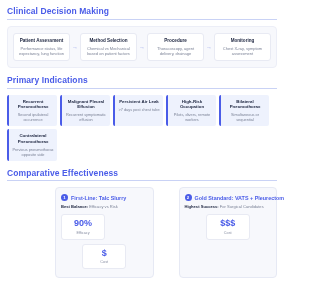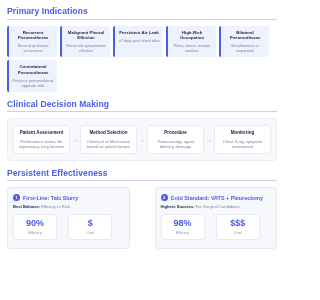--- a/index.html
+++ b/index.html
@@ -87,21 +87,21 @@
     color: #222a44;
     line-height: 1.25;
     margin-bottom: 2.5px;
   }
   .ind-desc {
     font-size: 3.9px;
     color: #7b8296;
     line-height: 1.3;
   }
   
-  .comp-wrap { display: flex; gap: 25px; }
+  .comp-wrap { display: flex; gap: 25px; margin-left: 48px; }
   .comp-card {
     flex: 1 1 0;
     background: #f7f8fc;
     border: 1px solid #e6e9f4;
     border-radius: 4px;
     padding: 6px 5px 8px 5px;
     min-width: 0;
   }
   .comp-head {
     display: flex;
@@ -162,20 +162,50 @@
     color: #8a90a4;
     margin-top: 1.5px;
   }
 </style>
 </head>
 <body>
 
 <div class="page">
 
   <div class="section">
+    <div class="section-title">Clinical Decision Making</div>
+    <div class="flow-wrap">
+
+      <div class="flow-card">
+        <div class="flow-title">Patient Assessment</div>
+        <div class="flow-desc">Performance status, life expectancy, lung function</div>
+      </div>
+      <div class="flow-arrow">→</div>
+
+      <div class="flow-card">
+        <div class="flow-title">Method Selection</div>
+        <div class="flow-desc">Chemical vs Mechanical based on patient factors</div>
+      </div>
+      <div class="flow-arrow">→</div>
+
+      <div class="flow-card">
+        <div class="flow-title">Procedure</div>
+        <div class="flow-desc">Thoracoscopy, agent delivery, drainage</div>
+      </div>
+      <div class="flow-arrow">→</div>
+
+      <div class="flow-card">
+        <div class="flow-title">Monitoring</div>
+        <div class="flow-desc">Chest X-ray, symptom assessment</div>
+      </div>
+
+    </div>
+  </div>
+
+  <div class="section">
     <div class="section-title">Primary Indications</div>
     <div class="ind-grid">
 
       <div class="ind-card">
         <div class="ind-title">Recurrent Pneumothorax</div>
         <div class="ind-desc">Second ipsilateral occurrence</div>
       </div>
 
       <div class="ind-card">
         <div class="ind-title">Malignant Pleural Effusion</div>
@@ -199,51 +229,21 @@
 
       <div class="ind-card">
         <div class="ind-title">Contralateral Pneumothorax</div>
         <div class="ind-desc">Previous pneumothorax opposite side</div>
       </div>
 
     </div>
   </div>
 
   <div class="section">
-    <div class="section-title">Clinical Decision Making</div>
-    <div class="flow-wrap">
-
-      <div class="flow-card">
-        <div class="flow-title">Patient Assessment</div>
-        <div class="flow-desc">Performance status, life expectancy, lung function</div>
-      </div>
-      <div class="flow-arrow">→</div>
-
-      <div class="flow-card">
-        <div class="flow-title">Method Selection</div>
-        <div class="flow-desc">Chemical vs Mechanical based on patient factors</div>
-      </div>
-      <div class="flow-arrow">→</div>
-
-      <div class="flow-card">
-        <div class="flow-title">Procedure</div>
-        <div class="flow-desc">Thoracoscopy, agent delivery, drainage</div>
-      </div>
-      <div class="flow-arrow">→</div>
-
-      <div class="flow-card">
-        <div class="flow-title">Monitoring</div>
-        <div class="flow-desc">Chest X-ray, symptom assessment</div>
-      </div>
-
-    </div>
-  </div>
-
-  <div class="section">
-    <div class="section-title">Persistent Effectiveness</div>
+    <div class="section-title">Comparative Effectiveness</div>
     <div class="comp-wrap">
 
       <div class="comp-card">
         <div class="comp-head">
           <div class="rank-badge">1</div>
           <div class="comp-title">First-Line: Talc Slurry</div>
         </div>
         <div class="comp-sub"><b>Best Balance:</b><span> Efficacy vs Risk</span></div>
         <div class="metrics">
           <div class="metric">
@@ -257,24 +257,20 @@
         </div>
       </div>
 
       <div class="comp-card">
         <div class="comp-head">
           <div class="rank-badge">2</div>
           <div class="comp-title">Gold Standard: VATS + Pleurectomy</div>
         </div>
         <div class="comp-sub"><b>Highest Success:</b><span> For Surgical Candidates</span></div>
         <div class="metrics">
-          <div class="metric">
-            <div class="metric-value">98%</div>
-            <div class="metric-label">Efficacy</div>
-          </div>
           <div class="metric center">
             <div class="metric-value">$$$</div>
             <div class="metric-label">Cost</div>
           </div>
         </div>
       </div>
 
     </div>
   </div>
 

